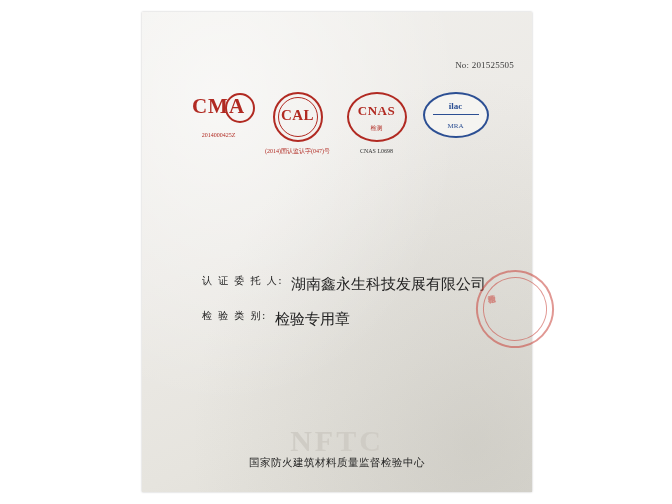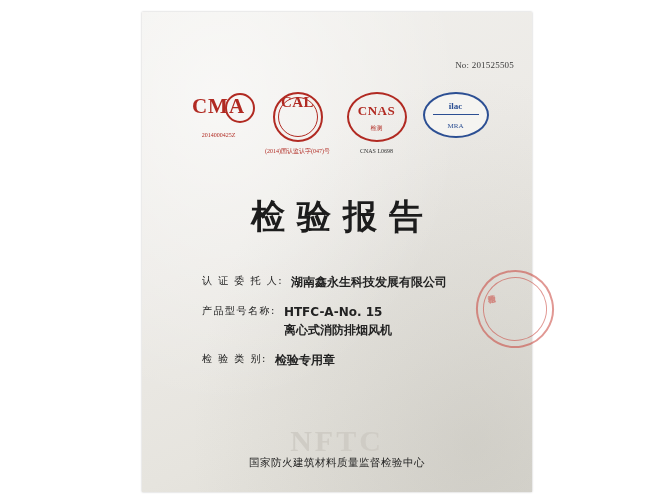--- a/index.html
+++ b/index.html
@@ -126,21 +126,21 @@
     position: relative;
   }
   .seal-round .seal-inner {
     position: absolute;
     left: 3px; top: 3px; right: 3px; bottom: 3px;
     border: 1px solid #b12a22;
     border-radius: 50%;
   }
   .seal-round .seal-text {
     position: absolute;
-    left: 0; right: 0; top: 0;
+    left: 0; right: 0; top: 13px;
     text-align: center;
     font-family: "Liberation Serif", serif;
     font-weight: bold;
     font-size: 15px;
     color: #b12a22;
     letter-spacing: 0.5px;
   }
 
   
   .ilac {
@@ -231,24 +231,23 @@
     align-items: flex-start;
     margin-bottom: 13px;
   }
   .field-label {
     font-size: 10px;
     letter-spacing: 1.5px;
     white-space: nowrap;
     flex: 0 0 auto;
   }
   .field-value {
-    font-size: 12px;
+    font-size: 15px;
     margin-left: 8px;
     line-height: 1.45;
-    font-weight: bold;
   }
   .field-value .line2 {
     display: block;
   }
 
   
   .stamp {
     position: absolute;
     right: -22px;
     top: 258px;
@@ -343,36 +342,28 @@
         <span class="ilac">
           <span class="ilac-top">ilac</span>
           <span class="ilac-bar"></span>
           <span class="ilac-bottom">MRA</span>
         </span>
         <div class="mark-caption dark"></div>
       </div>
 
     </div>
 
-    <div class="doc-title">检验报告</div>
 
     <div class="fields">
 
       <div class="field-row">
         <span class="field-label">认 证 委 托 人:</span>
         <span class="field-value">湖南鑫永生科技发展有限公司</span>
       </div>
 
-      <div class="field-row">
-        <span class="field-label">产品型号名称:</span>
-        <span class="field-value">
-          <span>HTFC-A-No. 15</span>
-          <span class="line2">离心式消防排烟风机</span>
-        </span>
-      </div>
 
       <div class="field-row">
         <span class="field-label">检 验 类 别:</span>
         <span class="field-value">检验专用章</span>
       </div>
 
     </div>
 
     <div class="stamp">
       <span class="stamp-inner"></span>

